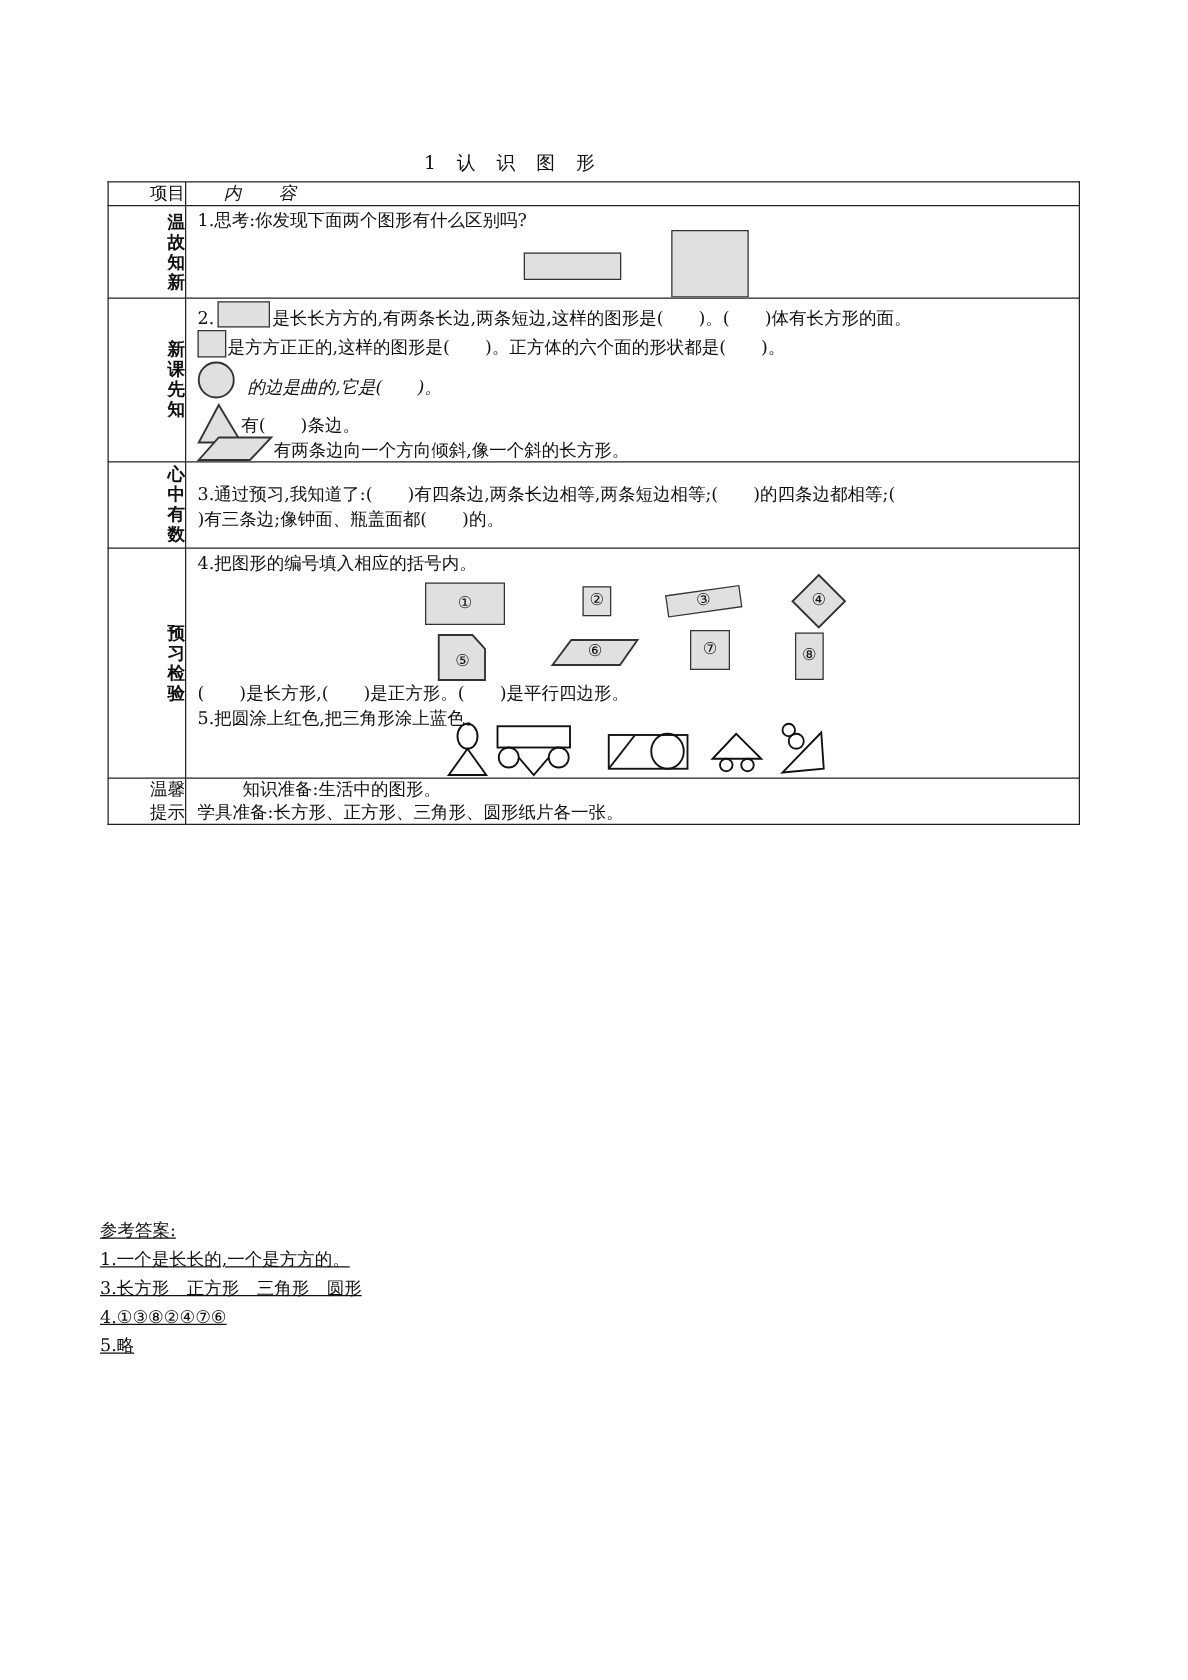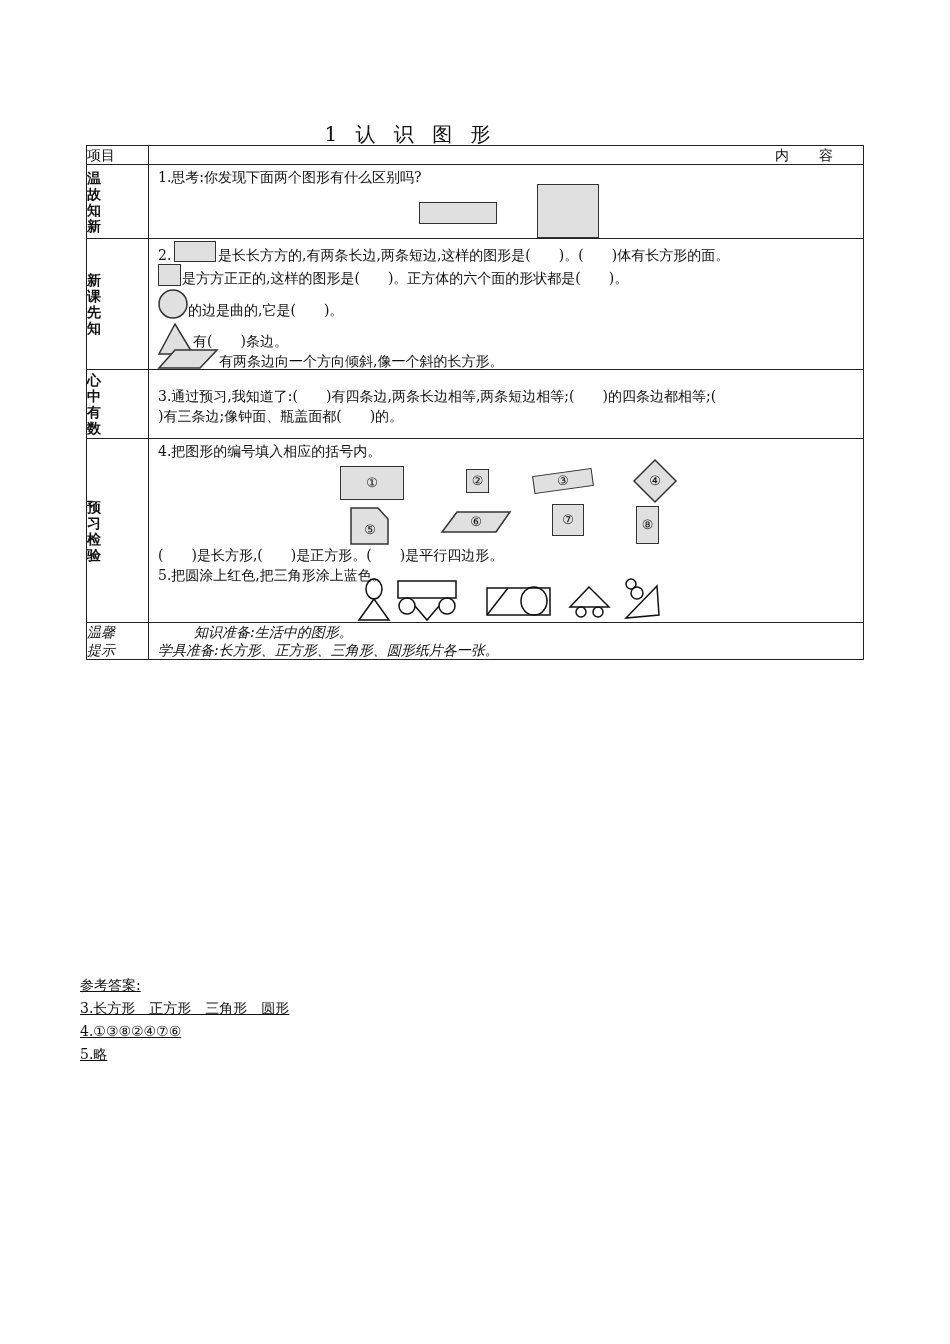--- a/index.html
+++ b/index.html
@@ -1,30 +1,30 @@
 <!DOCTYPE html>
 <html><head>
   <meta charset="utf-8">
   <style>
     html, body { margin: 0; padding: 0; background: #ffffff; }
     body { width: 950px; height: 1344px; position: relative; font-family: "DejaVu Serif", "Liberation Serif", serif; color: #111; font-size: 14px; overflow: hidden; }
-    .title { position: absolute; top: 121px; left: 0; width: 821px; text-align: center; font-size: 20px; letter-spacing: 6px; }
+    .title { position: absolute; top: 121px; left: 0; width: 821px; text-align: center; font-size: 15px; letter-spacing: 6px; }
     table.main { position: absolute; top: 145px; left: 86px; width: 778px; border-collapse: collapse; table-layout: fixed; }
     table.main td { border: 1.5px solid #222; padding: 0; vertical-align: top; font-size: 14px; line-height: 18px; }
-    td.label { width: 61px; text-align: left; vertical-align: middle !important; }
+    td.label { width: 61px; text-align: right; vertical-align: middle !important; }
     td.label.vert { font-weight: bold; font-size: 14px; line-height: 16px; }
     td.label.vert span { display: block; }
     td.content { padding-left: 9px !important; position: relative; }
     .hdr td { height: 18px; line-height: 18px; }
-    .hdr td.content { text-align: right; letter-spacing: 30px; padding-left: 30px !important; }
+    .hdr td.content { text-align: left; letter-spacing: 30px; padding-left: 30px !important; font-style: italic; }
     .row1 td { height: 73px; }
     .row2 td { height: 130px; }
     .row3 td { height: 68px; }
     .row4 td { height: 183px; }
-    .row5 td { height: 36px; font-style: italic; }
+    .row5 td { height: 36px; }
     .shape { position: absolute; background: #e0e0e0; border: 1.5px solid #333; box-sizing: border-box; }
     .line { position: absolute; left: 9px; white-space: nowrap; }
     .num { font-size: 13px; display: flex; align-items: center; justify-content: center; }
     svg { position: absolute; overflow: visible; }
     .answers { position: absolute; top: 974px; left: 80px; font-size: 14px; line-height: 23px; text-decoration: underline; }
     .answers div { white-space: pre; }
   </style>
 </head>
 <body>
 
@@ -60,21 +60,21 @@
     </td>
     <td class="content">
       <div class="line" style="top:7px;">2.</div>
       <div class="shape" style="left:25px; top:2px; width:42px; height:21px;"></div>
       <div class="line" style="top:7px; left:69px;">是长长方方的,有两条长边,两条短边,这样的图形是(　　)。(　　)体有长方形的面。</div>
       <div class="shape" style="left:9px; top:25px; width:23px; height:22px;"></div>
       <div class="line" style="top:30px; left:33px;">是方方正正的,这样的图形是(　　)。正方体的六个面的形状都是(　　)。</div>
       <svg style="left:9px; top:50px;" width="30" height="30">
             <ellipse cx="15" cy="15" rx="14" ry="14" fill="#e0e0e0" stroke="#333" stroke-width="1.5"></ellipse>
           </svg>
-      <div class="line" style="top:62px; left:39px;">的边是曲的,它是(　　)。</div>
+      <div class="line" style="top:62px; left:49px;font-style:italic;">的边是曲的,它是(　　)。</div>
       <svg style="left:9px; top:84px;" width="36" height="32">
             <polygon points="17,1 1,31 35,31" fill="#e0e0e0" stroke="#333" stroke-width="1.5"></polygon>
           </svg>
       <div class="line" style="top:93px; left:44px;">有(　　)条边。</div>
       <svg style="left:9px; top:110px;" width="60" height="20">
             <polygon points="17,1 59,1 42,19 1,19" fill="#e0e0e0" stroke="#333" stroke-width="1.5"></polygon>
           </svg>
       <div class="line" style="top:113px; left:70px;">有两条边向一个方向倾斜,像一个斜的长方形。</div>
     </td>
   </tr>
@@ -170,16 +170,17 @@
     <td class="content">
       <div class="line" style="top:0px;margin-left:36px;">知识准备:生活中的图形。</div>
       <div class="line" style="top:18px;">学具准备:长方形、正方形、三角形、圆形纸片各一张。</div>
     </td>
   </tr>
 </tbody>
   </table>
 
 <div class="answers">
   <div>参考答案:</div>
+  <div>1.一个是长长的,一个是方方的。</div>
   <div>3.长方形　正方形　三角形　圆形</div>
   <div>4.①③⑧②④⑦⑥</div>
   <div>5.略</div>
 </div>
 
 </body></html>

